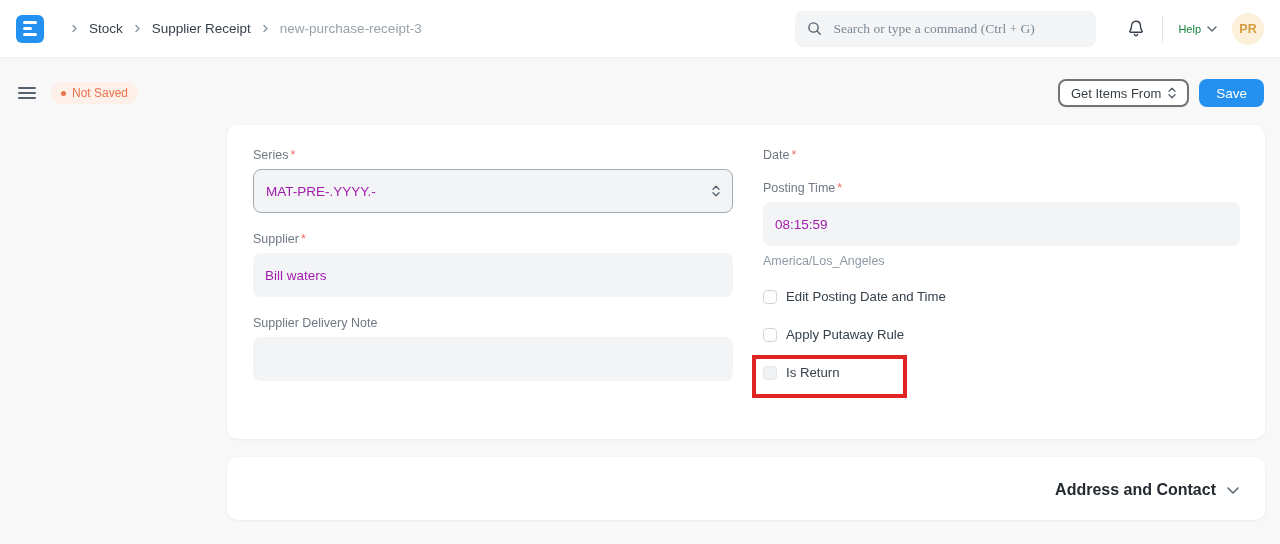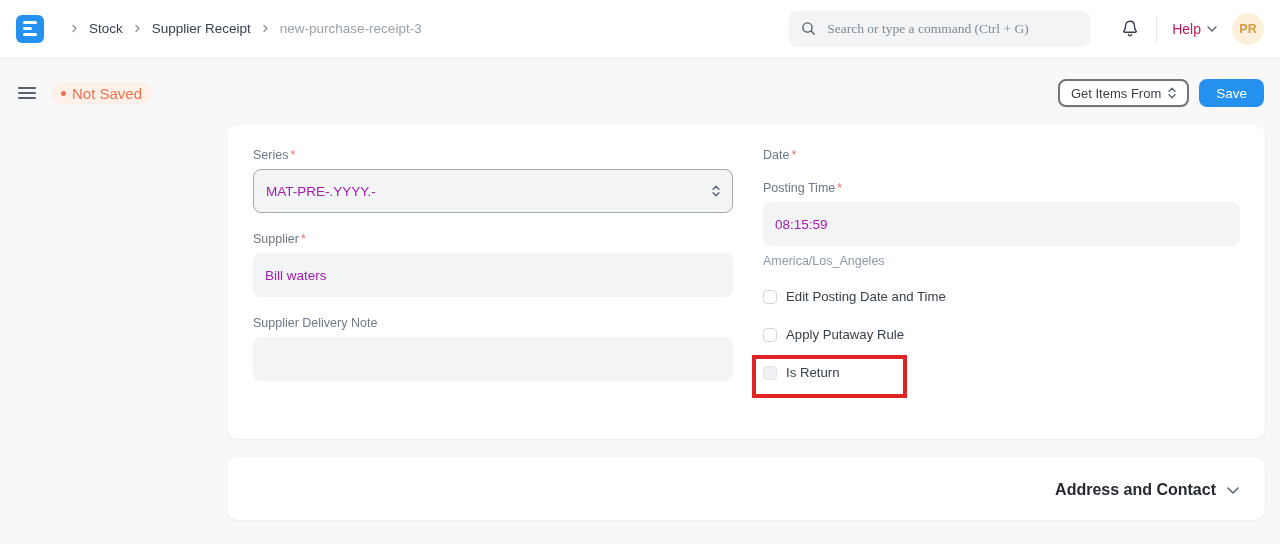--- a/index.html
+++ b/index.html
@@ -45,36 +45,36 @@
   }
   .search-bar input {
     border:none; background:transparent; outline:none;
     font-family:Liberation Serif, serif; font-size:13.5px; color:#5e6b77; width:100%;
   }
   .search-bar input::placeholder { color:#7c8a97; opacity:1; }
 
   .bell { margin-left:31px; display:flex; cursor:pointer; }
   .nav-divider { width:1px; height:26px; background:#e2e6e9; margin-left:17px; }
   .help { margin-left:15px; display:flex; align-items:center; gap:6px;
-          font-size:14px; color:#be185d; cursor:pointer; }
+          font-size:11px; color:#15803d; cursor:pointer; }
   .avatar {
     margin-left:15px; width:32px; height:32px; border-radius:50%;
     background:#fcf0db; color:#d79b3f;
     display:flex; align-items:center; justify-content:center;
     font-size:12.5px; font-weight:bold; cursor:pointer;
   }
 
   
   .page-head { display:flex; align-items:center; padding:21px 16px 18px 18px; }
   .menu-btn { display:flex; flex-direction:column; gap:3.5px; cursor:pointer; padding:2px 0; }
   .menu-btn .mbar { width:18px; height:1.6px; background:#55626e; border-radius:1px; }
   .page-title { font-size:20px; font-weight:bold; color:#1f272e; margin-left:9px; letter-spacing:-0.2px; }
   .status-badge {
     margin-left:15px; height:22px; padding:0 10px; border-radius:11px;
-    background:#fcf0e9; color:#e9734d; font-size:15px;
+    background:#fcf0e9; color:#e9734d; font-size:12px;
     display:flex; align-items:center; gap:6px;
   }
   .status-badge .dot { width:5px; height:5px; border-radius:50%; background:#e9734d; }
   .head-actions { margin-left:auto; display:flex; align-items:center; }
   .btn-default {
     height:28px; padding:0 11px; border-radius:8px;
     background:#fff; border:2px solid #737373;
     box-shadow:0 1px 1px rgba(0,0,0,0.04);
     display:flex; align-items:center; gap:7px;
     font-family:inherit; font-size:13px; color:#383f45; cursor:pointer;

